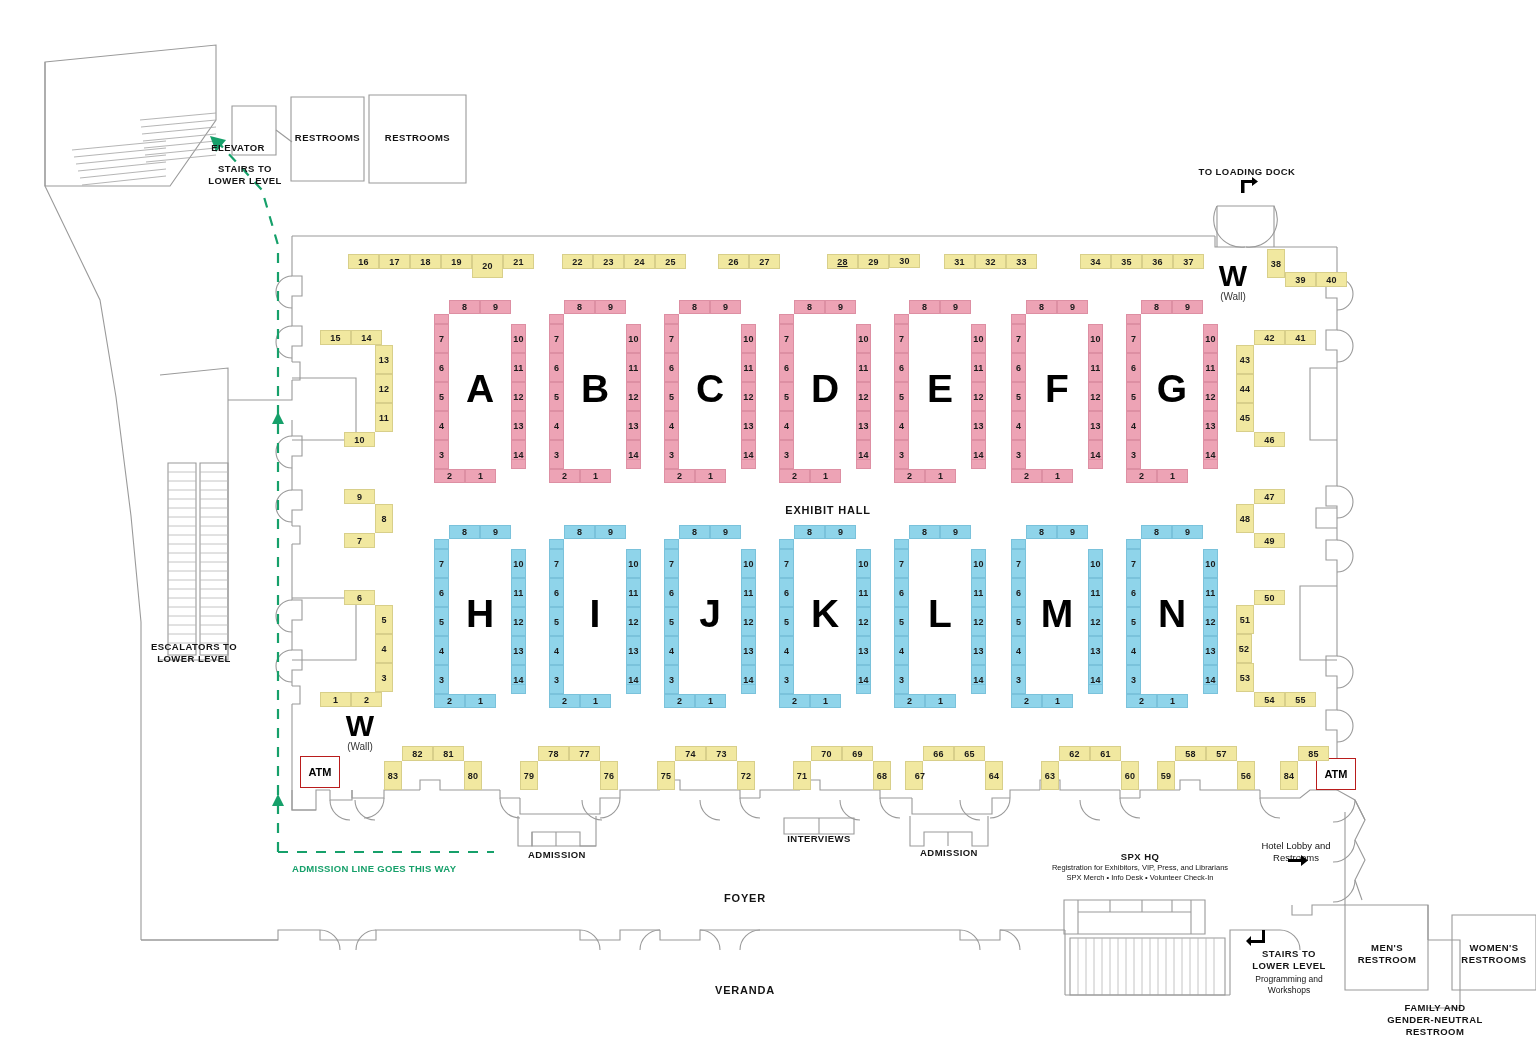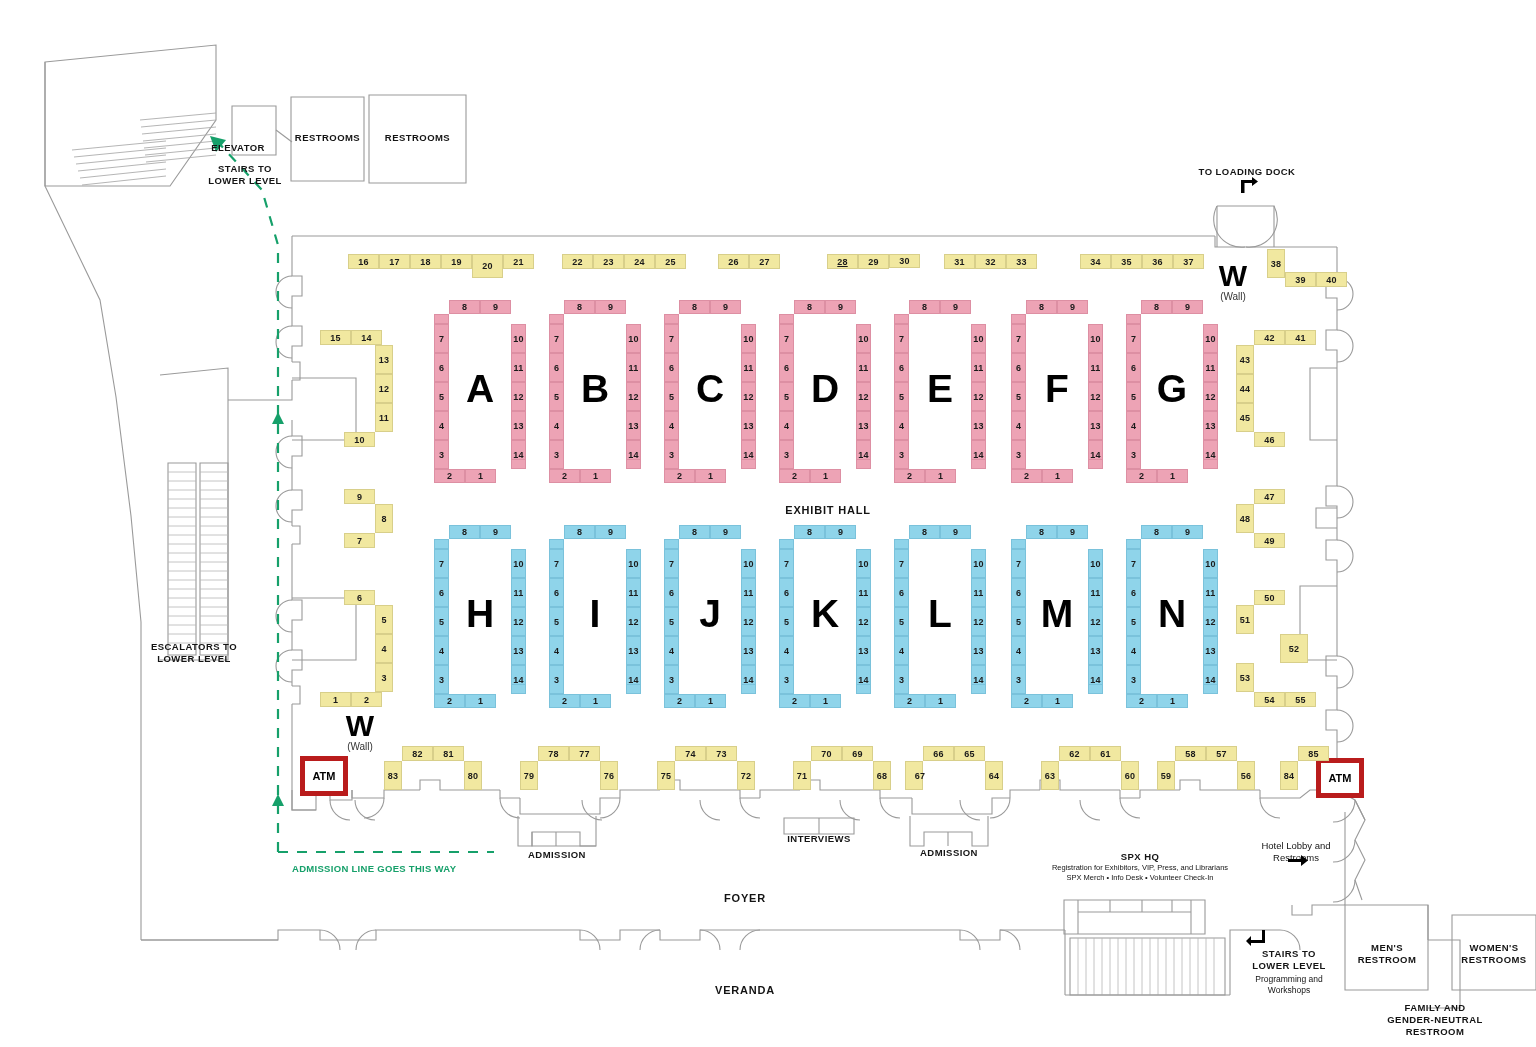--- a/index.html
+++ b/index.html
@@ -19,21 +19,21 @@
     font-family:"Liberation Sans",sans-serif;display:flex;align-items:center;justify-content:center;}
 
   .lbl{position:absolute;font-size:9.5px;font-weight:bold;color:#141414;
        letter-spacing:.45px;text-align:center;line-height:1.25;white-space:pre-line;}
   .lbl.big{font-size:11px;letter-spacing:.8px;}
   .lbl.reg{font-weight:normal;letter-spacing:0;}
   .lbl.green{color:#16a06a;}
   .wmark{position:absolute;text-align:center;}
   .wmark .wbig{font-size:30px;font-weight:bold;color:#000;line-height:.95;}
   .wmark .wsub{font-size:10px;color:#333;}
-  .atm{position:absolute;border:5px solid #b91c1c;background:#fff;display:flex;
+  .atm{position:absolute;border:1px solid #b91c1c;background:#fff;display:flex;
        align-items:center;justify-content:center;font-size:11px;font-weight:bold;color:#000;}
 </style>
 </head>
 <body>
 
 <div id="map">
 
   <svg class="lines" viewBox="0 0 1536 1047">
     <g fill="none" stroke="#9a9a9a" stroke-width="1.1">
 
@@ -405,21 +405,21 @@
       <div class="booth y" style="left: 1285px; top: 330px; width: 31px; height: 15px;">41</div>
       <div class="booth y" style="left: 1236px; top: 345px; width: 18px; height: 29px;">43</div>
       <div class="booth y" style="left: 1236px; top: 374px; width: 18px; height: 29px;">44</div>
       <div class="booth y" style="left: 1236px; top: 403px; width: 18px; height: 29px;">45</div>
       <div class="booth y" style="left: 1254px; top: 432px; width: 31px; height: 15px;">46</div>
       <div class="booth y" style="left: 1254px; top: 489px; width: 31px; height: 15px;">47</div>
       <div class="booth y" style="left: 1236px; top: 504px; width: 18px; height: 29px;">48</div>
       <div class="booth y" style="left: 1254px; top: 533px; width: 31px; height: 15px;">49</div>
       <div class="booth y" style="left: 1254px; top: 590px; width: 31px; height: 15px;">50</div>
       <div class="booth y" style="left: 1236px; top: 605px; width: 18px; height: 29px;">51</div>
-      <div class="booth y" style="left: 1236px; top: 634px; width: 28px; height: 29px; margin-left: 44px;">52</div>
+      <div class="booth y" style="left: 1236px; top: 634px; width: 16px; height: 29px;">52</div>
       <div class="booth y" style="left: 1236px; top: 663px; width: 18px; height: 29px;">53</div>
       <div class="booth y" style="left: 1254px; top: 692px; width: 31px; height: 15px;">54</div>
       <div class="booth y" style="left: 1285px; top: 692px; width: 31px; height: 15px;">55</div>
       <div class="booth p" style="left: 434px; top: 314px; width: 15px; height: 10px;"></div>
       <div class="booth p" style="left: 449px; top: 300px; width: 31px; height: 14px;">8</div>
       <div class="booth p" style="left: 480px; top: 300px; width: 31px; height: 14px;">9</div>
       <div class="booth p" style="left: 434px; top: 324px; width: 15px; height: 29px;">7</div>
       <div class="booth p" style="left: 434px; top: 353px; width: 15px; height: 29px;">6</div>
       <div class="booth p" style="left: 434px; top: 382px; width: 15px; height: 29px;">5</div>
       <div class="booth p" style="left: 434px; top: 411px; width: 15px; height: 29px;">4</div>

